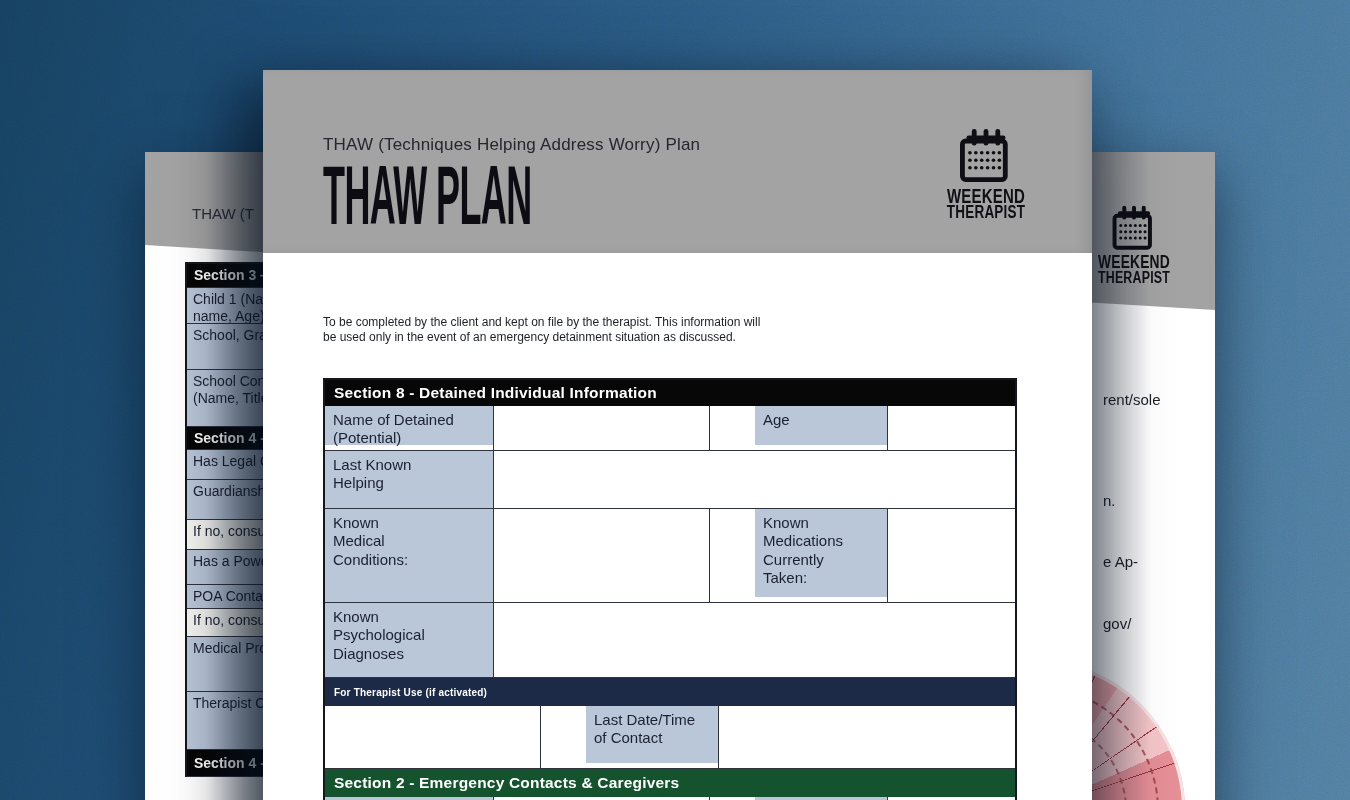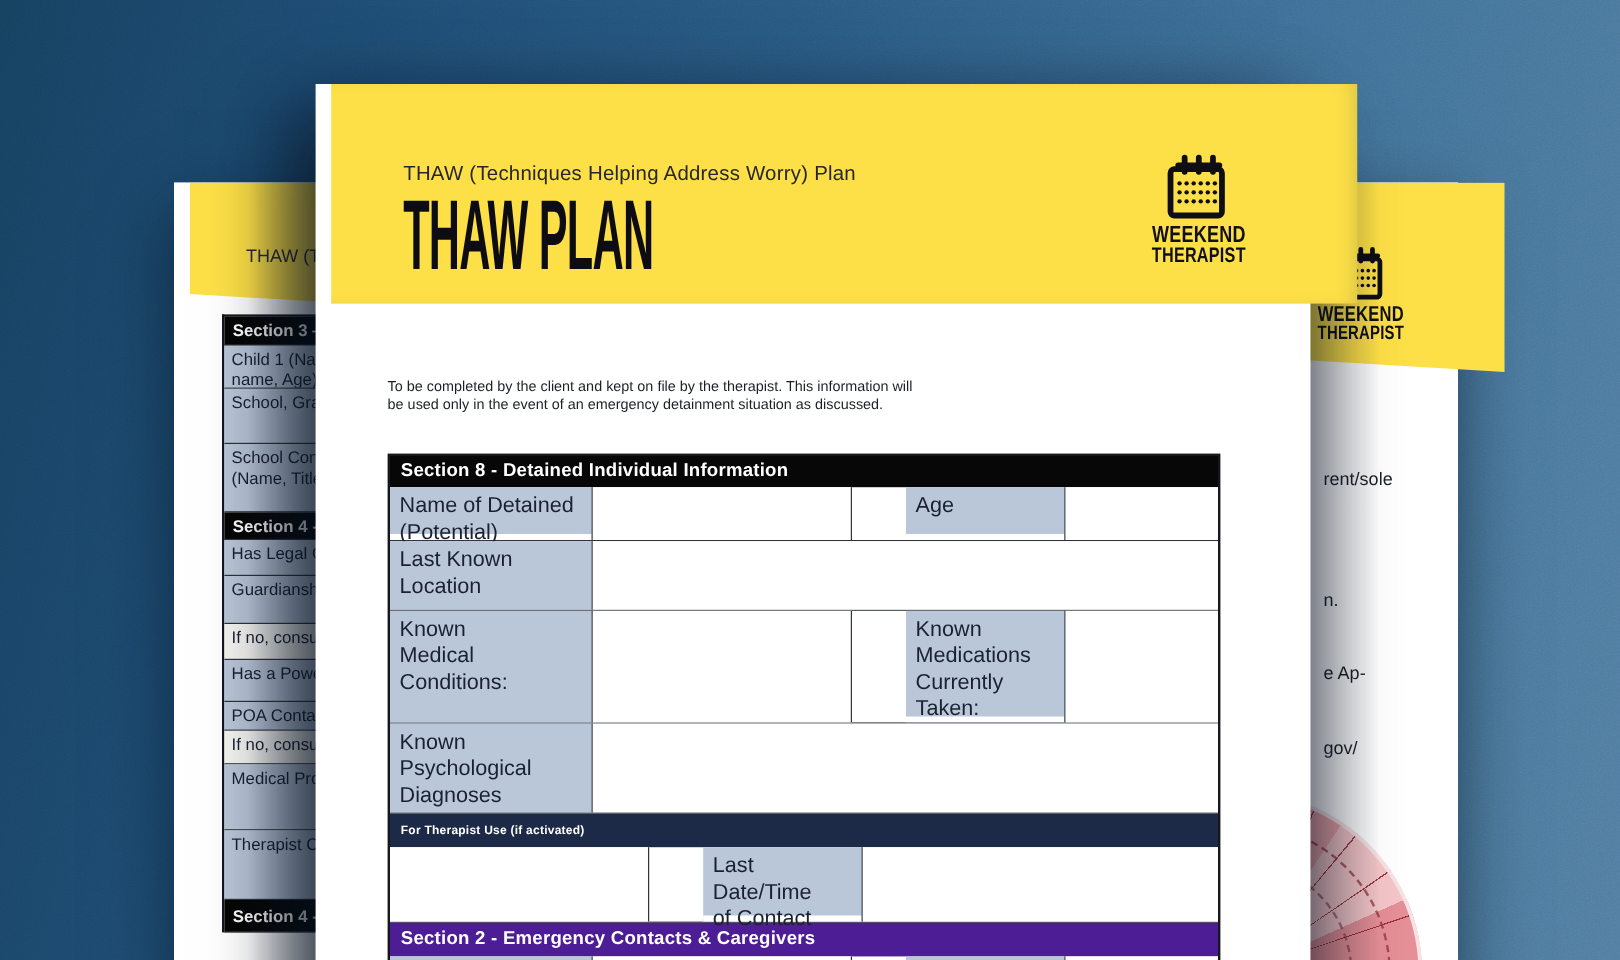--- a/index.html
+++ b/index.html
@@ -9,21 +9,21 @@
   .noise{position:absolute;inset:0;z-index:1;opacity:.18;mix-blend-mode:overlay;pointer-events:none;}
 
   
   .page{position:absolute;background:#ffffff;}
   .back-page{left:145px;top:152px;width:1070px;height:760px;z-index:2;
     box-shadow:0 22px 55px rgba(4,14,28,.55);}
   .front-page{left:263px;top:70px;width:829px;height:1200px;z-index:10;
     box-shadow:-28px 18px 55px rgba(4,14,28,.5),0 30px 70px rgba(4,14,28,.45);}
 
   
-  .band{position:absolute;left:13px;top:0;width:100%;background:#fde047;padding-left:26px;}
+  .band{position:absolute;left:0;top:0;width:100%;background:#a3a3a3;}
   .front-band{height:183px;box-shadow:inset -10px 0 16px -8px rgba(25,40,60,.18);}
   .back-band{height:160px;clip-path:polygon(0 0,100% 0,100% 158px,0 93px);}
   .band-subtitle{position:absolute;left:60px;top:65px;font-size:17px;font-weight:500;color:#26262e;letter-spacing:.2px;}
   .big-title{position:absolute;left:60px;top:78px;font-size:60px;font-weight:700;color:#0c0c12;
     transform:scale(.60,1.38);transform-origin:left top;letter-spacing:-1px;white-space:nowrap;}
   .back-band-text{position:absolute;left:47px;top:53px;font-size:15px;font-weight:500;color:#2a2d36;white-space:nowrap;}
 
   
   .logo{position:absolute;display:flex;flex-direction:column;align-items:center;width:86px;}
   .front-logo{left:680px;top:58px;}
@@ -37,24 +37,24 @@
   
   .heading{position:absolute;left:60px;top:205px;font-size:27px;font-weight:800;color:#1d3a66;letter-spacing:.2px;}
   .intro{position:absolute;left:60px;top:245px;font-size:12px;font-weight:500;color:#1c2026;
     line-height:1.22;white-space:pre-line;}
 
   
   .form-table{position:absolute;left:60px;top:308px;width:690px;border:2px solid #15171c;background:#fff;}
   .bar{display:flex;align-items:center;color:#fff;font-weight:700;padding-left:9px;letter-spacing:.2px;}
   .bar-black{background:#070707;height:26px;font-size:15.5px;}
   .bar-navy{background:#1c2947;height:28px;font-size:10px;}
-  .bar-black2{background:#4c1d95;height:28px;font-size:15.5px;}
+  .bar-black2{background:#14532d;height:28px;font-size:15.5px;}
   .frow{display:flex;border-bottom:1.5px solid #2f333d;}
   .frow:last-child{border-bottom:none;}
-  .cell{box-sizing:border-box;padding:5px 8px;font-size:18px;font-weight:500;color:#1b2130;
+  .cell{box-sizing:border-box;padding:5px 8px;font-size:15px;font-weight:500;color:#1b2130;
     line-height:1.22;white-space:pre-line;border-right:1.5px solid #2f333d;}
   .cell:last-child{border-right:none;}
   .lbl{background:#b9c7d9;}
   .val{background:#ffffff;}
   .short-fill{box-shadow:inset 0 -5px 0 #ffffff;}
   .c1{width:169px;} .c2{width:216px;} .c3{width:133px;margin-left:45px;} .c4{width:172px;flex:1;}
   .cwide{flex:1;}
 
   
   .back-table{position:absolute;left:40px;top:110px;width:270px;border-left:2px solid #15171c;border-top:2px solid #15171c;background:#fff;}
@@ -215,21 +215,21 @@
       <div class="frow" style="height:44px">
         <div class="cell lbl c1 short-fill">Name of Detained
 (Potential)</div>
         <div class="cell val c2"></div>
         <div class="cell lbl c3 short-fill">Age</div>
         <div class="cell val c4"></div>
       </div>
 
       <div class="frow" style="height:57px">
         <div class="cell lbl c1">Last Known
-Location</div>
+Helping</div>
         <div class="cell val cwide"></div>
       </div>
 
       <div class="frow" style="height:93px">
         <div class="cell lbl c1">Known
 Medical
 Conditions:</div>
         <div class="cell val c2"></div>
         <div class="cell lbl c3 short-fill">Known
 Medications

